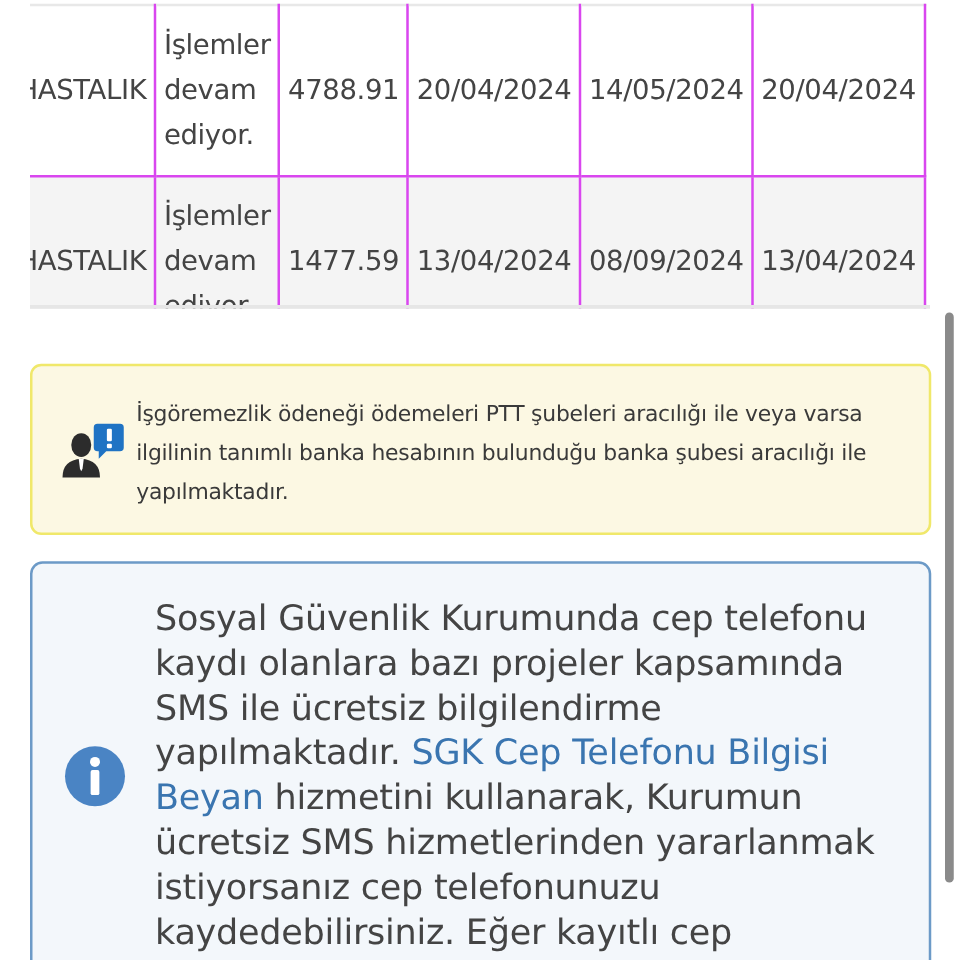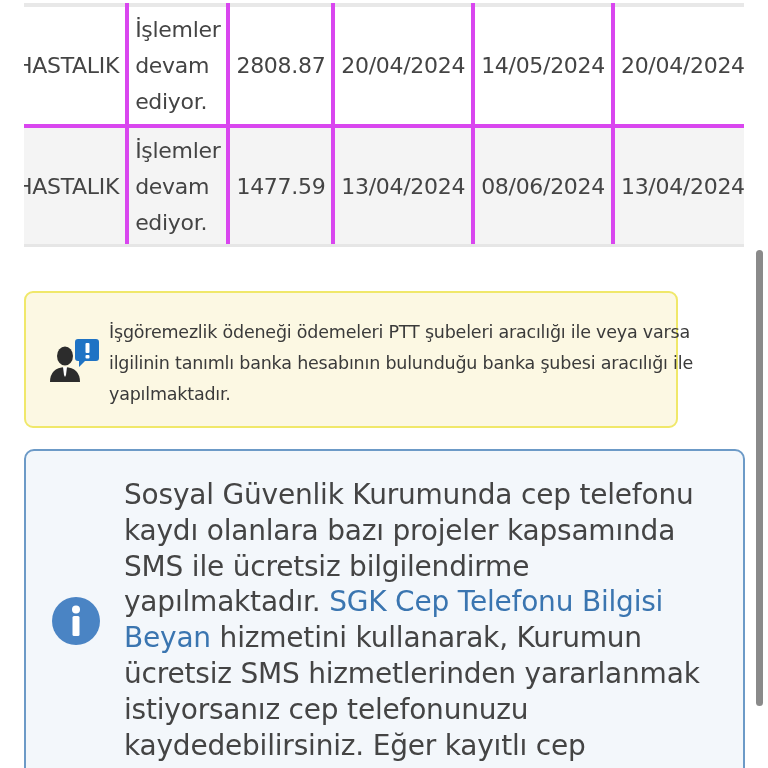--- a/index.html
+++ b/index.html
@@ -1,61 +1,61 @@
 <!DOCTYPE html>
 <html><head>
 <meta charset="utf-8">
 <style>
   * { box-sizing: border-box; margin: 0; padding: 0; }
   html, body { width: 768px; height: 768px; overflow: hidden; background: #ffffff; }
   body { font-family: "DejaVu Sans", "Liberation Sans", sans-serif; color: #444; position: relative; }
 
   .table-wrap { position: absolute; left: 24px; top: 0; width: 720px; height: 247px; overflow: hidden; }
   table.data { position: absolute; left: -14px; top: 3px; border-collapse: collapse; font-size: 22px; color: #444; }
-  table.data td { border: 4px solid #d946ef; padding: 0 6px; height: 121px; vertical-align: middle; line-height: 36px; white-space: nowrap; letter-spacing: -0.3px; }
+  table.data td { border: 2px solid #d946ef; padding: 0 6px; height: 137px; vertical-align: middle; line-height: 36px; white-space: nowrap; letter-spacing: -0.3px; }
   table.data tr.odd td { background: #ffffff; }
   table.data tr.even td { background: #f4f4f4; }
   table.data td.c0 { width: 115px; text-align: left; padding-left: 2px; }
   table.data td.c1 { width: 108px; white-space: normal; }
   table.data td.c2 { width: 100px; }
   table.data td.c3, table.data td.c4, table.data td.c5 { width: 137px; text-align: center; }
   table.data tr:first-child td { border-top-color: #e8e8e8; }
   .table-bottom { position: absolute; left: 24px; top: 244px; width: 720px; height: 3px; background: #e6e6e6; }
 
-  .alert-warning { position: absolute; left: 24px; top: 291px; width: 654px; height: 137px; background: #fcf8e3; border: 2px solid #f0e86a; border-radius: 9px; }
+  .alert-warning { position: absolute; left: 24px; top: 291px; width: 721px; height: 137px; background: #fcf8e3; border: 2px solid #f0e86a; border-radius: 9px; }
   .alert-warning .icon { position: absolute; left: 22px; top: 44px; width: 52px; height: 46px; }
   .alert-warning .text { position: absolute; left: 83px; top: 24px; width: 630px; font-size: 17.5px; line-height: 31px; color: #3a3a3a; letter-spacing: -0.2px; }
 
   .alert-info { position: absolute; left: 24px; top: 449px; width: 721px; height: 340px; background: #f3f7fb; border: 2px solid #6c9ac7; border-radius: 10px; }
   .alert-info .icon { position: absolute; left: 25px; top: 145px; width: 50px; height: 50px; }
   .alert-info .text { position: absolute; left: 98px; top: 26px; width: 610px; font-size: 28px; line-height: 35.8px; color: #444; letter-spacing: -0.2px; }
   .alert-info a { color: #3a75b0; text-decoration: none; }
 
   .scrollbar { position: absolute; left: 756px; top: 250px; width: 7px; height: 456px; background: #8a8a8a; border-radius: 4px; }
 </style>
 </head>
 <body>
 
 <div class="table-wrap">
   <table class="data">
     <tbody>
       <tr class="odd">
         <td class="c0">HASTALIK</td>
         <td class="c1">İşlemler devam ediyor.</td>
-        <td class="c2">2808.87</td>
+        <td class="c2">4788.91</td>
         <td class="c3">20/04/2024</td>
         <td class="c4">14/05/2024</td>
         <td class="c5">20/04/2024</td>
       </tr>
       <tr class="even">
         <td class="c0">HASTALIK</td>
         <td class="c1">İşlemler devam ediyor.</td>
         <td class="c2">1477.59</td>
         <td class="c3">13/04/2024</td>
-        <td class="c4">08/06/2024</td>
+        <td class="c4">08/09/2024</td>
         <td class="c5">13/04/2024</td>
       </tr>
     </tbody>
   </table>
 </div>
 <div class="table-bottom"></div>
 
 <div class="alert-warning">
   <span class="icon">
     <svg width="52" height="46" viewBox="0 0 52 46">

